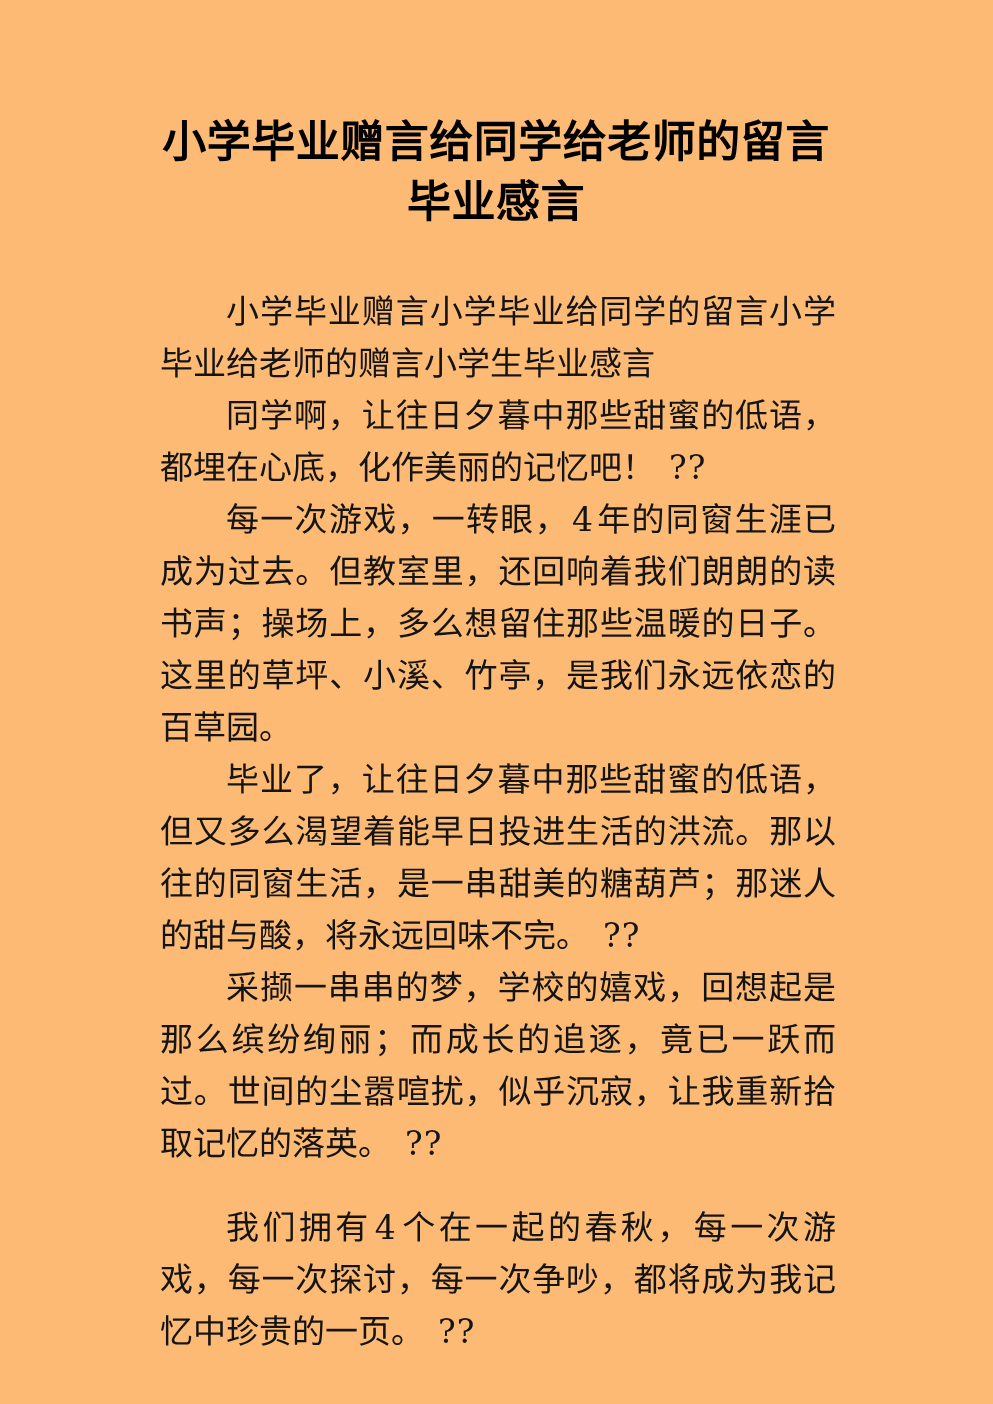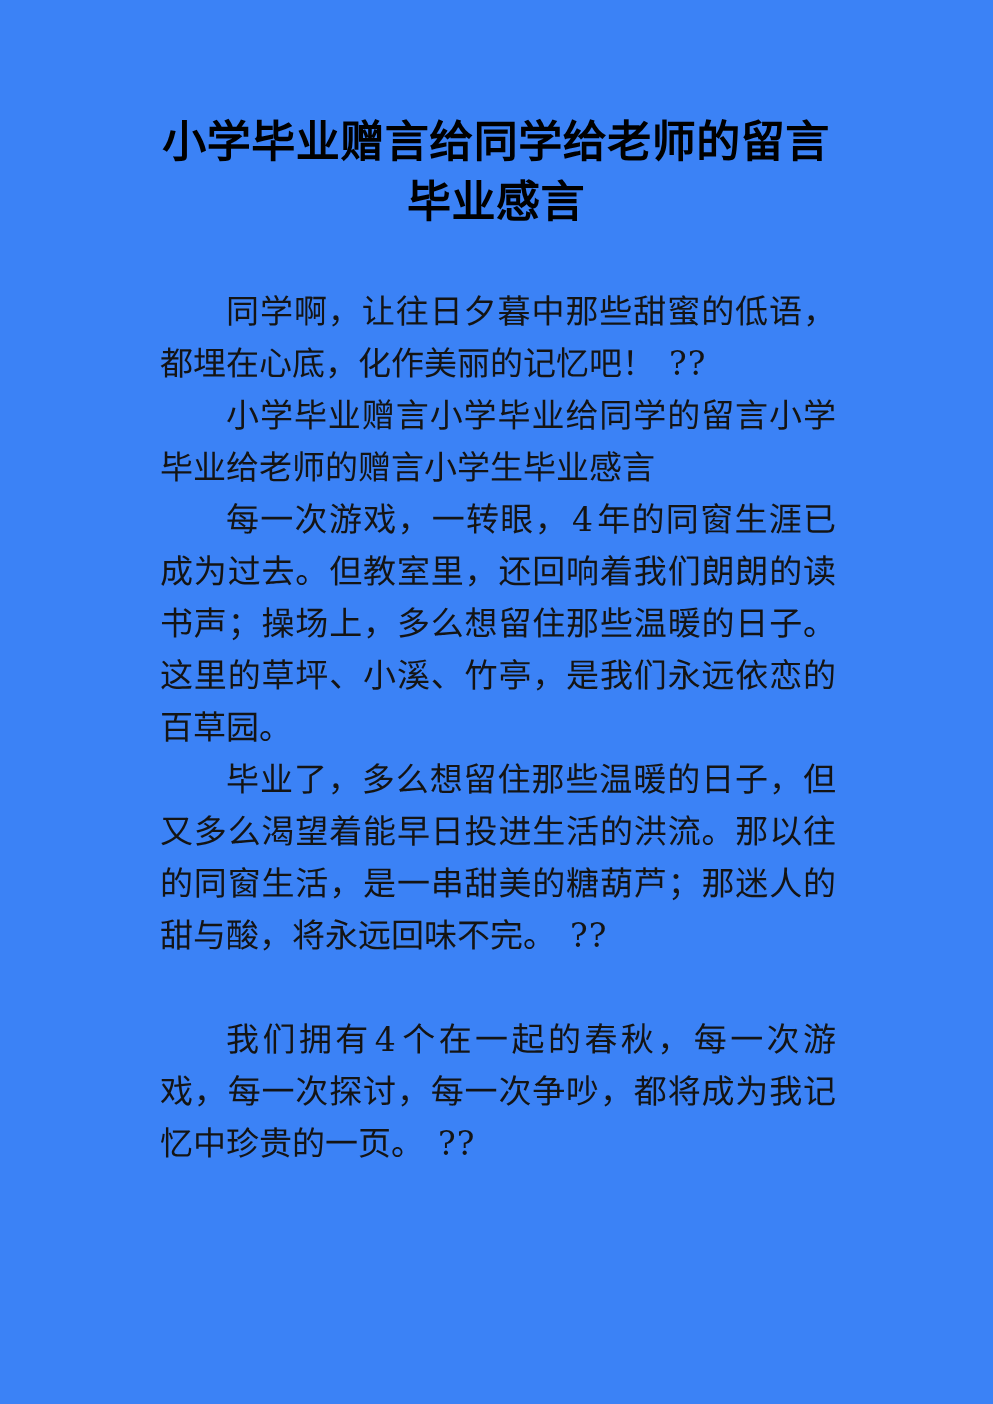--- a/index.html
+++ b/index.html
@@ -6,21 +6,21 @@
   html, body {
     margin: 0;
     padding: 0;
     background: #ffffff;
   }
 
   .page {
     position: relative;
     width: 993px;
     height: 1404px;
-    background: #3b82f6;
+    background: #fdba74;
     box-sizing: border-box;
     overflow: hidden;
   }
 
   
   .doc-title {
     position: absolute;
     left: 160px;
     top: 112px;
     width: 672px;
@@ -64,47 +64,50 @@
     padding: 0 3px;
   }
 
   .para .qq {
     padding-left: 14px;
     letter-spacing: 1px;
   }
 
   
   .para.gap-before {
-    margin-top: 52px;
+    margin-top: 32px;
   }
 </style>
 </head>
 <body>
 
 <div class="page">
 
   <h1 class="doc-title">小学毕业赠言给同学给老师的留言毕业感言</h1>
 
   <div class="doc-body">
 
     <p class="para">
-      <span>同学啊，让往日夕暮中那些甜蜜的低语，都埋在心底，化作美丽的记忆吧！</span><span class="qq">??</span>
+      <span>小学毕业赠言小学毕业给同学的留言小学毕业给老师的赠言小学生毕业感言</span>
     </p>
 
     <p class="para">
-      <span>小学毕业赠言小学毕业给同学的留言小学毕业给老师的赠言小学生毕业感言</span>
+      <span>同学啊，让往日夕暮中那些甜蜜的低语，都埋在心底，化作美丽的记忆吧！</span><span class="qq">??</span>
     </p>
 
     <p class="para">
       <span>每一次游戏，一转眼，</span><span class="num">4</span><span>年的同窗生涯已成为过去。但教室里，还回响着我们朗朗的读书声；操场上，多么想留住那些温暖的日子。这里的草坪、小溪、竹亭，是我们永远依恋的百草园。</span>
     </p>
 
     <p class="para">
-      <span>毕业了，多么想留住那些温暖的日子，但又多么渴望着能早日投进生活的洪流。那以往的同窗生活，是一串甜美的糖葫芦；那迷人的甜与酸，将永远回味不完。</span><span class="qq">??</span>
+      <span>毕业了，让往日夕暮中那些甜蜜的低语，但又多么渴望着能早日投进生活的洪流。那以往的同窗生活，是一串甜美的糖葫芦；那迷人的甜与酸，将永远回味不完。</span><span class="qq">??</span>
     </p>
 
+    <p class="para">
+      <span>采撷一串串的梦，学校的嬉戏，回想起是那么缤纷绚丽；而成长的追逐，竟已一跃而过。世间的尘嚣喧扰，似乎沉寂，让我重新拾取记忆的落英。</span><span class="qq">??</span>
+    </p>
 
     <p class="para gap-before">
       <span>我们拥有</span><span class="num">4</span><span>个在一起的春秋，每一次游戏，每一次探讨，每一次争吵，都将成为我记忆中珍贵的一页。</span><span class="qq">??</span>
     </p>
 
   </div>
 </div>
 
 </body></html>

